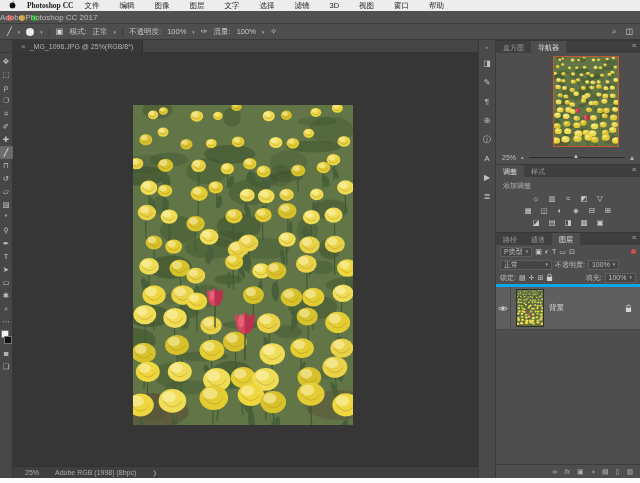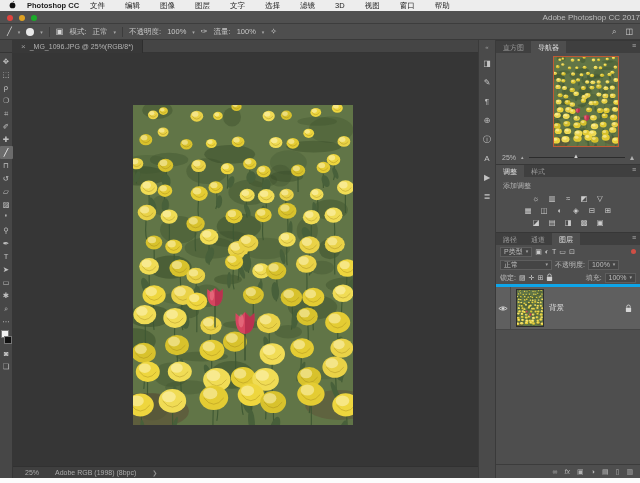--- a/index.html
+++ b/index.html
@@ -3,29 +3,29 @@
 <meta charset="utf-8">
 <style>
   * { margin:0; padding:0; box-sizing:border-box; }
   html,body { background:#fff; }
   #app { position:relative; width:640px; height:483px; overflow:hidden;
          font-family:"Liberation Sans", sans-serif; background:#fff; }
 
   
   .menubar { position:absolute; left:0; top:0; width:640px; height:11px; background:#ededed;
              display:flex; align-items:center; gap:11px; padding-left:9px; font-size:7.5px; color:#1b1b1b; }
-  .menubar .appname { font-weight:bold; }
+  .menubar .appname { font-weight:bold;font-family:Liberation Serif, serif; }
   .menubar .mitem { white-space:nowrap; }
 
   
   .titlebar { position:absolute; left:0; top:11px; width:640px; height:13px; background:#505050;
               border-bottom:1px solid #3d3d3d; }
   .lights { position:absolute; left:7px; top:4px; display:flex; gap:6px; }
   .light { width:6px; height:6px; border-radius:50%; }
-  .titlebar .wtitle { position:absolute; left:0; right:0; top:2px; text-align:right;
+  .titlebar .wtitle { position:absolute; left:0; right:0; top:2px; text-align:left;
                       font-size:8px; color:#bdbdbd; }
 
   
   .optionsbar { position:absolute; left:0; top:24px; width:640px; height:16px; background:#4e4e4e;
                 border-bottom:1px solid #393939; display:flex; align-items:center; gap:6px;
                 padding:0 7px; font-size:7.5px; color:#c6c6c6; }
   .optionsbar .glyph { font-size:8px; color:#d8d8d8; }
   .caret { font-size:5px; color:#a8a8a8; }
   .brushdisc { width:8px; height:8px; border-radius:50%; background:#e9e9e9; display:inline-block; }
   .osep { width:1px; height:10px; background:#3c3c3c; }

